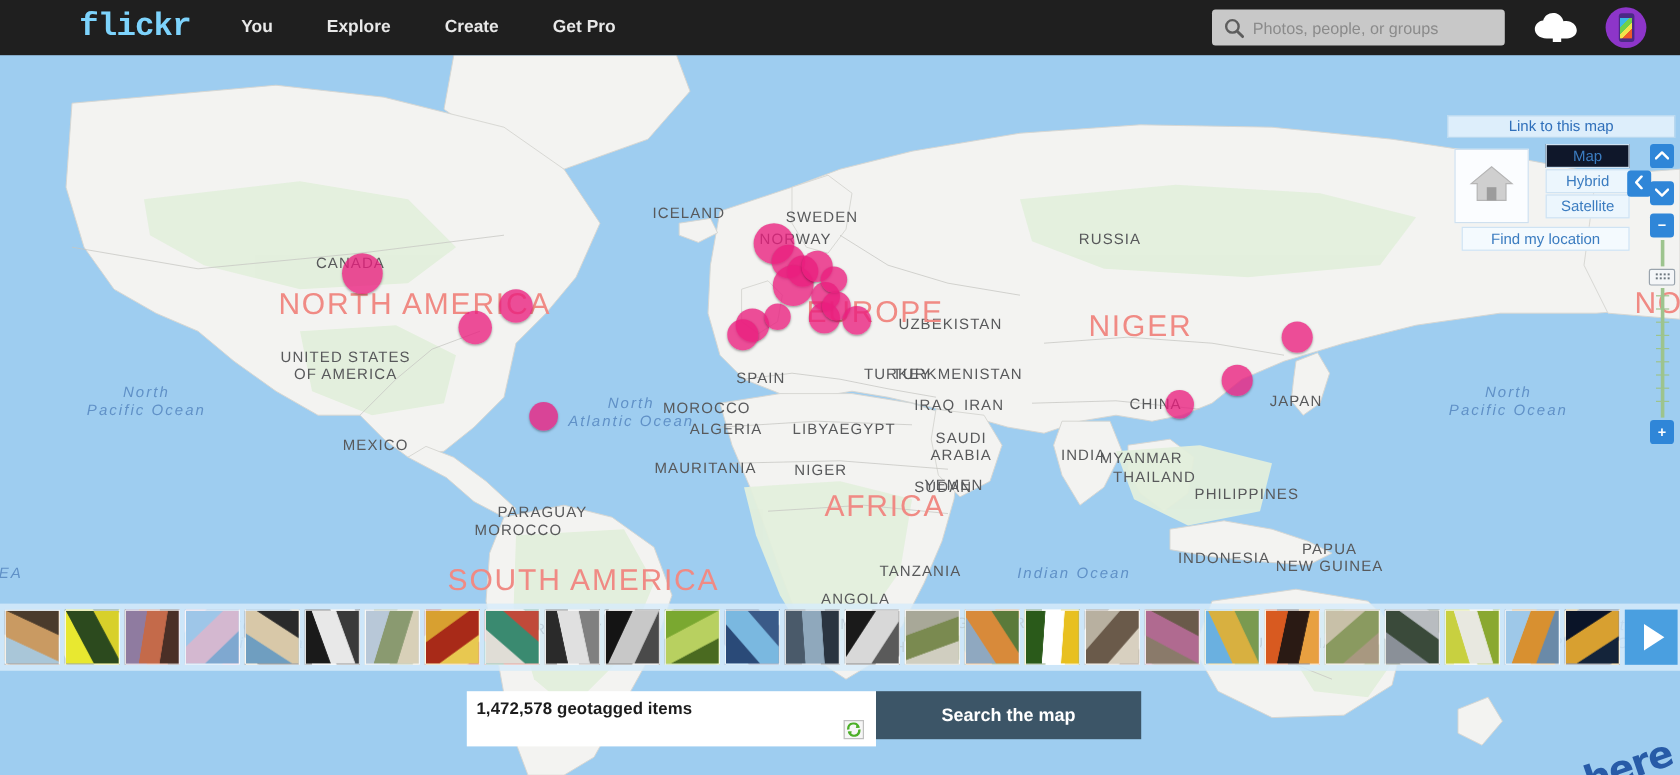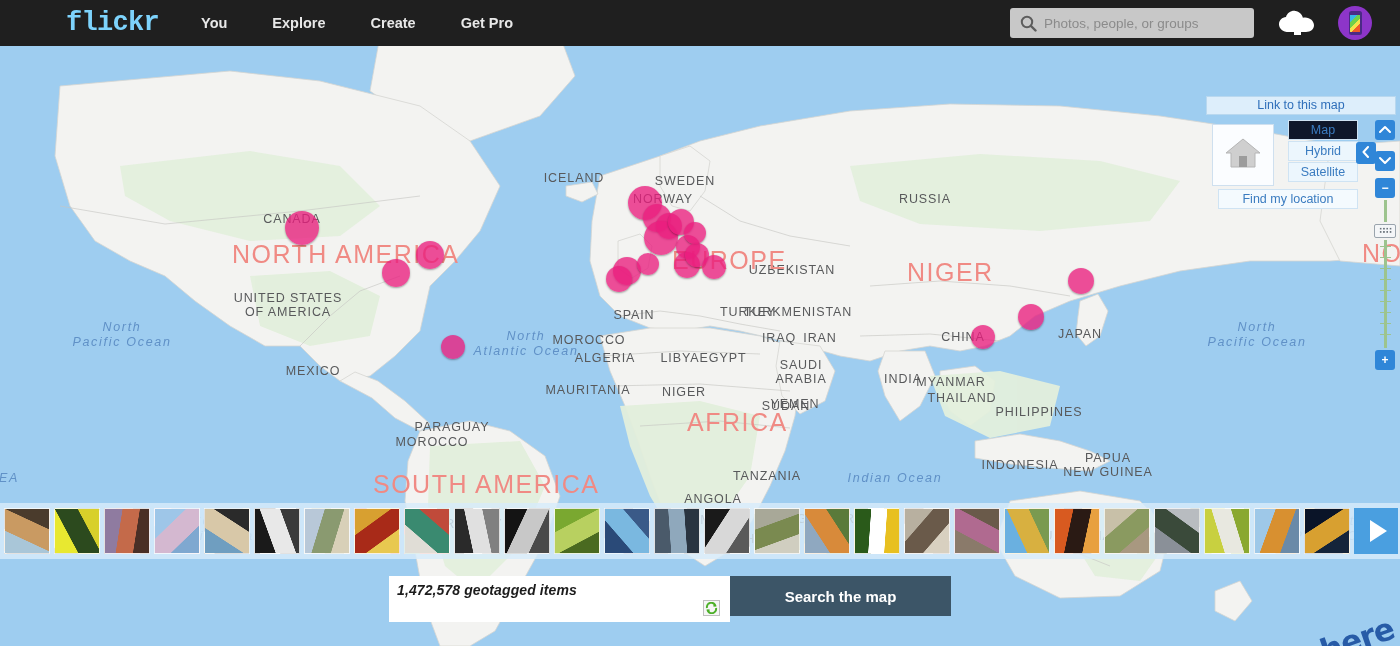--- a/index.html
+++ b/index.html
@@ -267,21 +267,20 @@
     width: 341px; height: 46px;
     background: #ffffff;
     padding: 6px 10px 0 8px;
     position: relative;
   }
   .info-count {
     color: #1c1c1c;
     font-size: 14px;
     font-weight: bold;
     letter-spacing: 0.1px;
-    font-style: italic;
   }
   .info-sort {
     margin-top: 4px;
     font-size: 11.5px;
     color: #3b3b3b;
   }
   .info-sort b { font-weight: bold; color: #1c1c1c; }
   .info-sort .dot { color: #666; margin: 0 2px; }
   .info-sort a { color: #2f7fd0; text-decoration: none; cursor: pointer; }
   .refresh-icon {

